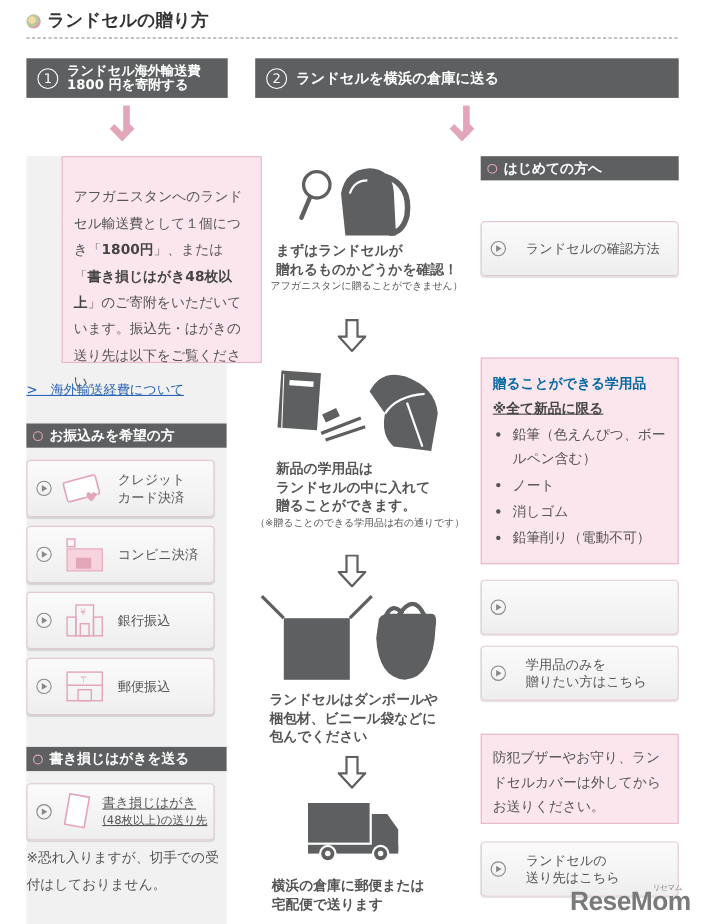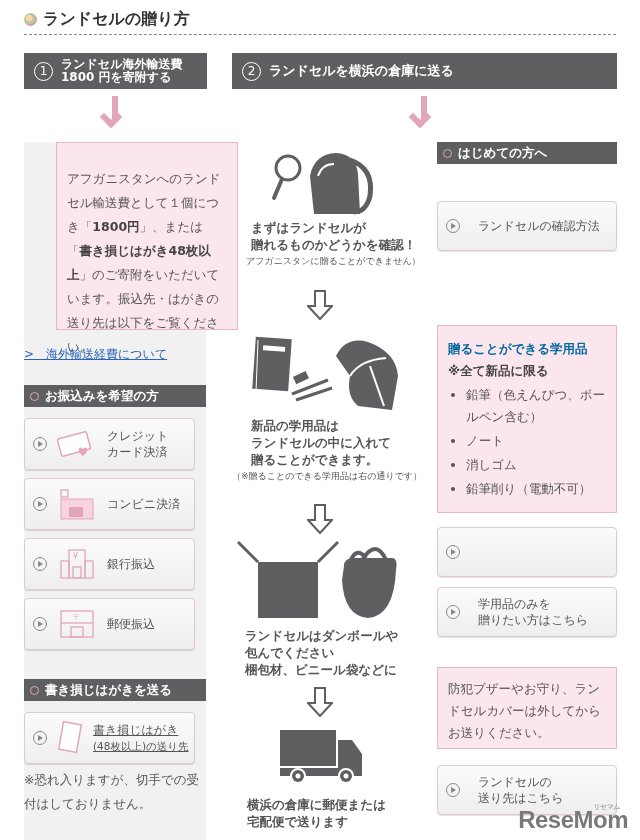--- a/index.html
+++ b/index.html
@@ -220,22 +220,22 @@
     <line x1="2" y1="2" x2="22" y2="22" stroke="#5d5f60" stroke-width="3"></line>
     <line x1="102" y1="2" x2="82" y2="22" stroke="#5d5f60" stroke-width="3"></line>
     <rect x="22" y="22" width="60" height="56" fill="#5d5f60"></rect>
     <path d="M108 26 Q108 18 118 18 L156 18 Q162 18 160 30 Q158 76 132 78 Q108 76 106 40 Z" fill="#5d5f60"></path>
     <path d="M114 22 Q120 6 130 18" fill="none" stroke="#5d5f60" stroke-width="4"></path>
     <path d="M126 20 Q140 -2 150 20" fill="none" stroke="#5d5f60" stroke-width="4"></path>
   </svg>
 </div>
 <div class="abs mid-text" style="left:245px;top:627px;">
   <div>ランドセルはダンボールや</div>
+  <div>梱包材、ビニール袋などに</div>
   <div>包んでください</div>
-  <div>梱包材、ビニール袋などに</div>
 </div>
 
 <div class="abs outline-arrow" style="left:307px;top:687px;">
   <svg width="26" height="30" viewBox="0 0 26 30">
       <path d="M8 1 H18 V16 H25 L13 29 L1 16 H8 Z" fill="#fff" stroke="#5d5f60" stroke-width="2"></path>
     </svg>
 </div>
 
 <div class="abs" style="left:278px;top:728px;">
   <svg width="86" height="56" viewBox="0 0 86 56">
@@ -259,21 +259,21 @@
   <span class="dot"></span>
   <span>はじめての方へ</span>
 </div>
 <div class="abs btn rbtn" style="top:201px;">
   <span class="play" style="margin-right:10px;"></span>
   <span>ランドセルの確認方法</span>
 </div>
 
 <div class="abs pink-box items-box">
   <div style="font-weight:bold;color:#0369a1;">贈ることができる学用品</div>
-  <div style="font-weight:bold;color:#444;">※全て新品に限る</div>
+  <div style="font-weight:bold;color:#444;text-decoration:underline;">※全て新品に限る</div>
   <ul>
     <li>鉛筆（色えんぴつ、ボールペン含む）</li>
     <li>ノート</li>
     <li>消しゴム</li>
     <li>鉛筆削り（電動不可）</li>
   </ul>
 </div>
 
 <div class="abs btn rbtn" style="top:527px;">
   <span class="play" style="margin-right:10px;"></span>

